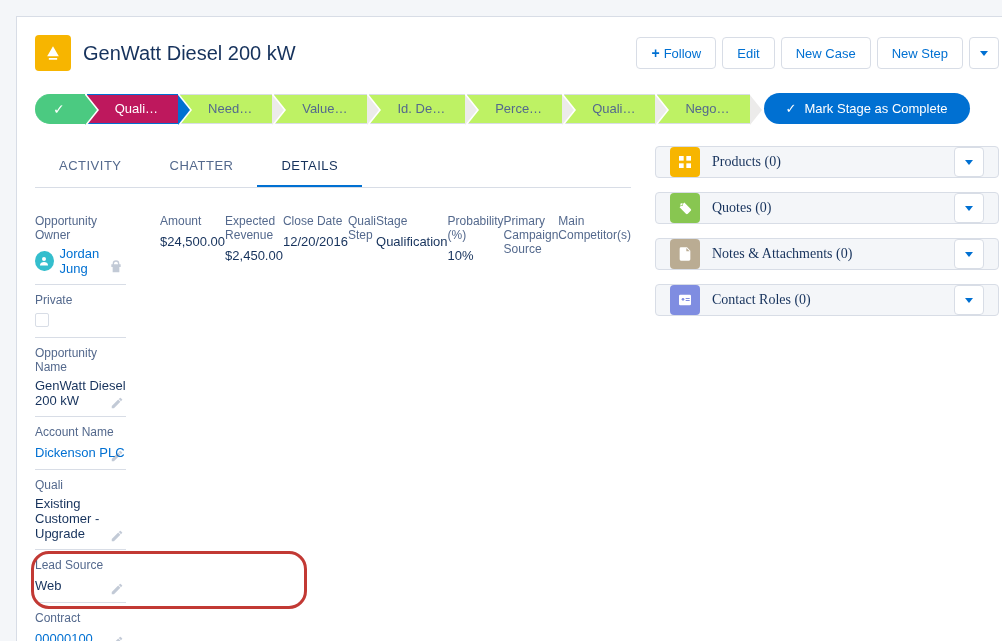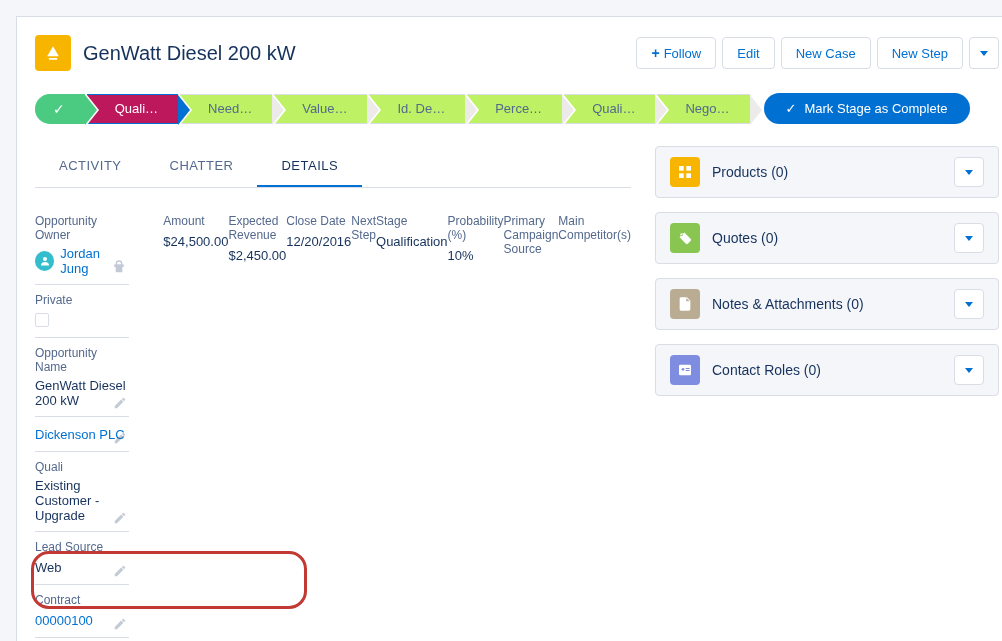--- a/index.html
+++ b/index.html
@@ -51,21 +51,21 @@
 .edit-pencil { position: absolute; right: 2px; bottom: 6px; width: 14px; height: 14px; opacity: 0.35; }
 .edit-pencil svg { width: 14px; height: 14px; fill: #54698d; }
 .owner-avatar { width: 20px; height: 20px; border-radius: 50%; background: #34becd; display: inline-flex; align-items: center; justify-content: center; }
 .owner-avatar svg { width: 12px; height: 12px; fill: #fff; }
 .share-icon { position: absolute; right: 2px; bottom: 6px; opacity: 0.35; }
 .share-icon svg { width: 16px; height: 16px; fill: #54698d; }
 .checkbox { width: 14px; height: 14px; border: 1px solid #d8dde6; border-radius: 2px; background: #fff; }
 .highlight-ring { position: absolute; left: 14px; top: 534px; width: 276px; height: 58px; border: 3px solid #c23934; border-radius: 18px; pointer-events: none; }
 
 
-.card { border: 1px solid #d8dde6; border-radius: 4px; background: #f4f6f9; margin-bottom: 14px; display: flex; align-items: center; padding: 10px 14px; }
+.card { border: 1px solid #d8dde6; border-radius: 4px; background: #f4f6f9; margin-bottom: 14px; display: flex; align-items: center; padding: 0 14px; font-family: Liberation Serif, serif; }
 .card-icon { width: 30px; height: 30px; border-radius: 4px; display: flex; align-items: center; justify-content: center; margin-right: 12px; flex-shrink: 0; }
 .card-icon svg { width: 16px; height: 16px; fill: #fff; }
 .card-title { font-size: 14px; color: #16325c; flex: 1; }
 .card-caret { width: 30px; height: 30px; border: 1px solid #d8dde6; border-radius: 4px; background: #fff; display: flex; align-items: center; justify-content: center; cursor: pointer; }
 .card-caret .caret-down { border-top-color: #0070d2; }
 
 .ic-products { background: #f7b500; }
 .ic-quotes { background: #88c651; }
 .ic-notes { background: #baac93; }
 .ic-contacts { background: #7f8de1; }
@@ -149,20 +149,21 @@
             <div class="field">
               <div class="field-label">Opportunity Name</div>
               <div class="field-value">
                 <span>GenWatt Diesel 200 kW</span>
               </div>
               <span class="edit-pencil"><svg viewBox="0 0 24 24">
                   <path d="M3 17.25V21h3.75L17.81 9.94l-3.75-3.75L3 17.25zM20.71 7.04a1 1 0 0 0 0-1.41l-2.34-2.34a1 1 0 0 0-1.41 0l-1.83 1.83 3.75 3.75 1.83-1.83z"></path>
                 </svg></span>
             </div>
             <div class="field">
+              <div class="field-label">Account Name</div>
               <div class="field-value link">
                 <span>Dickenson PLC</span>
               </div>
               <span class="edit-pencil"><svg viewBox="0 0 24 24">
                   <path d="M3 17.25V21h3.75L17.81 9.94l-3.75-3.75L3 17.25zM20.71 7.04a1 1 0 0 0 0-1.41l-2.34-2.34a1 1 0 0 0-1.41 0l-1.83 1.83 3.75 3.75 1.83-1.83z"></path>
                 </svg></span>
             </div>
             <div class="field">
               <div class="field-label">Quali</div>
               <div class="field-value">
@@ -216,21 +217,21 @@
             <div class="field">
               <div class="field-label">Close Date</div>
               <div class="field-value">
                 <span>12/20/2016</span>
               </div>
               <span class="edit-pencil"><svg viewBox="0 0 24 24">
                   <path d="M3 17.25V21h3.75L17.81 9.94l-3.75-3.75L3 17.25zM20.71 7.04a1 1 0 0 0 0-1.41l-2.34-2.34a1 1 0 0 0-1.41 0l-1.83 1.83 3.75 3.75 1.83-1.83z"></path>
                 </svg></span>
             </div>
             <div class="field">
-              <div class="field-label">Next Step</div>
+              <div class="field-label">Quali Step</div>
               <div class="field-value">
                 <span></span>
               </div>
               <span class="edit-pencil"><svg viewBox="0 0 24 24">
                   <path d="M3 17.25V21h3.75L17.81 9.94l-3.75-3.75L3 17.25zM20.71 7.04a1 1 0 0 0 0-1.41l-2.34-2.34a1 1 0 0 0-1.41 0l-1.83 1.83 3.75 3.75 1.83-1.83z"></path>
                 </svg></span>
             </div>
             <div class="field">
               <div class="field-label">Stage</div>
               <div class="field-value">

